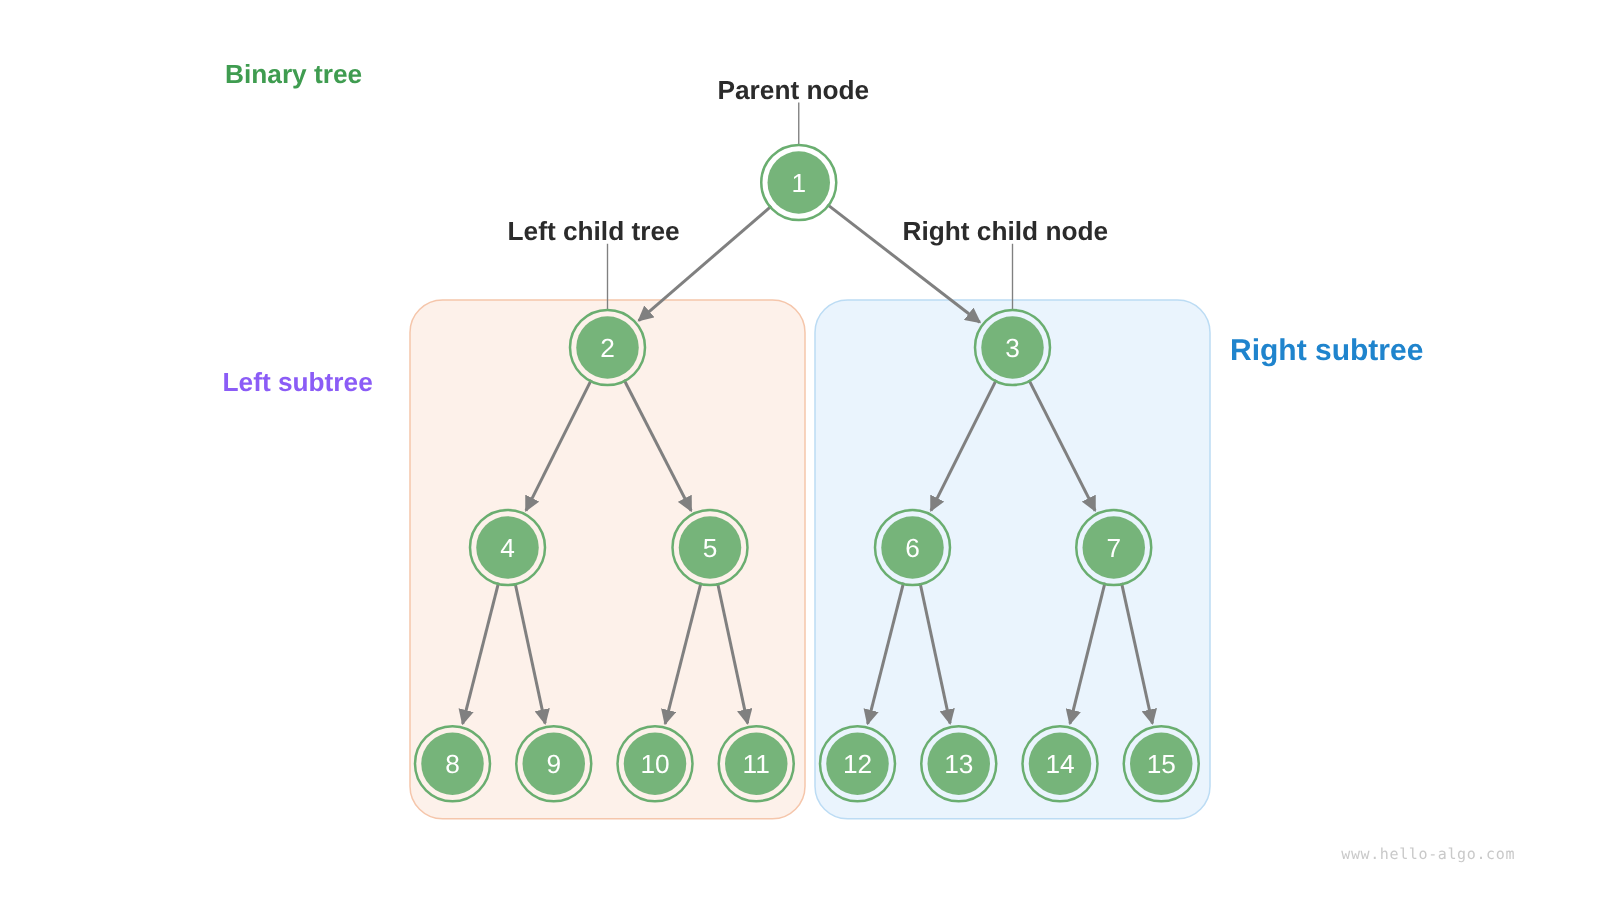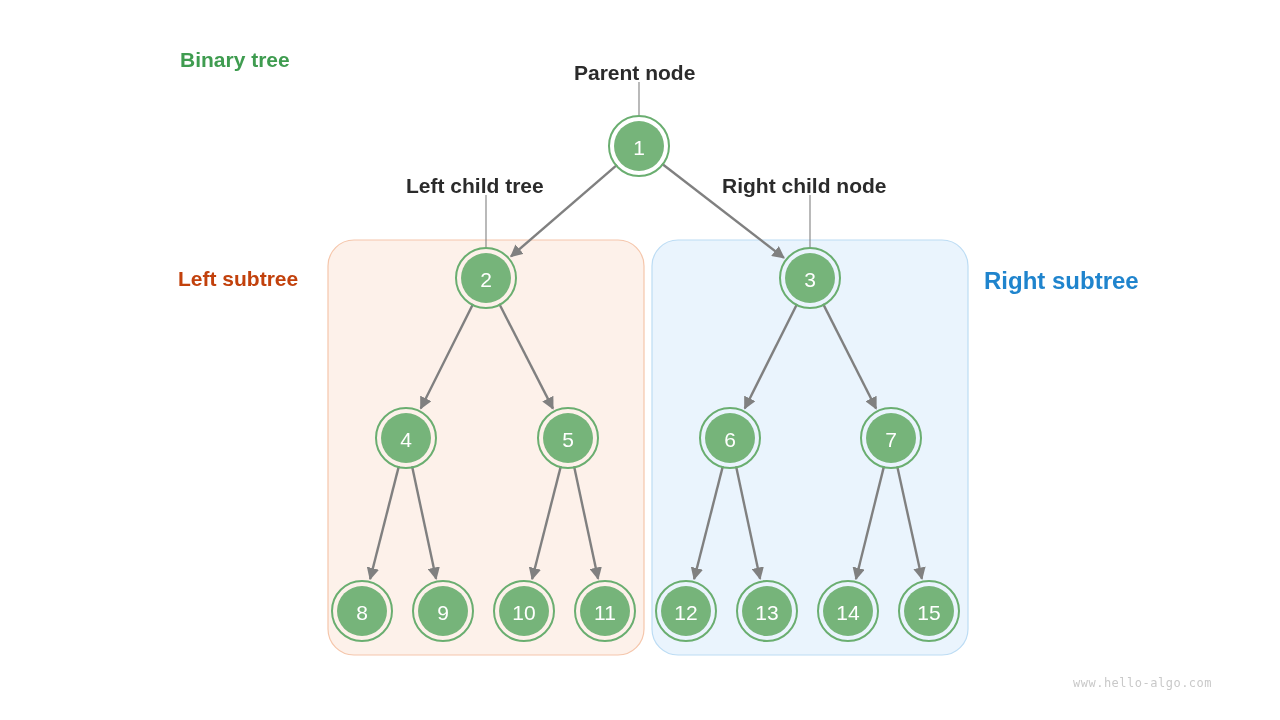--- a/index.html
+++ b/index.html
@@ -40,21 +40,22 @@
   .label-title {
     font-size: 21px;
     color: #3f9c50;
   }
   .label-dark {
     font-size: 21px;
     color: #2b2b2b;
   }
   .label-left {
     font-size: 21px;
-    color: #c2410c;
+    color: #8b5cf6;
+    margin-top: 28px;
   }
   .label-right {
     font-size: 24px;
     color: #1f84cd;
   }
   .watermark {
     position: absolute;
     font-family: "DejaVu Sans Mono", monospace;
     font-size: 12px;
     color: #c9c9c9;

